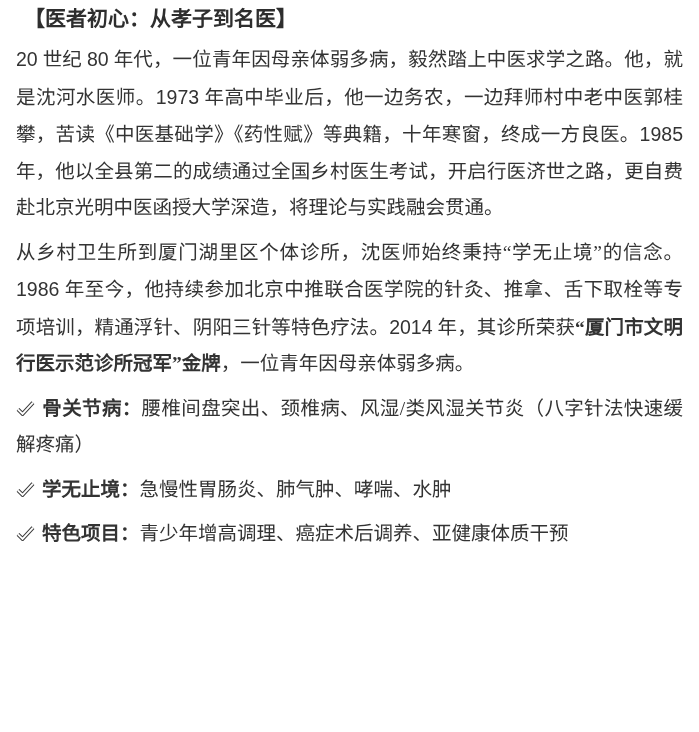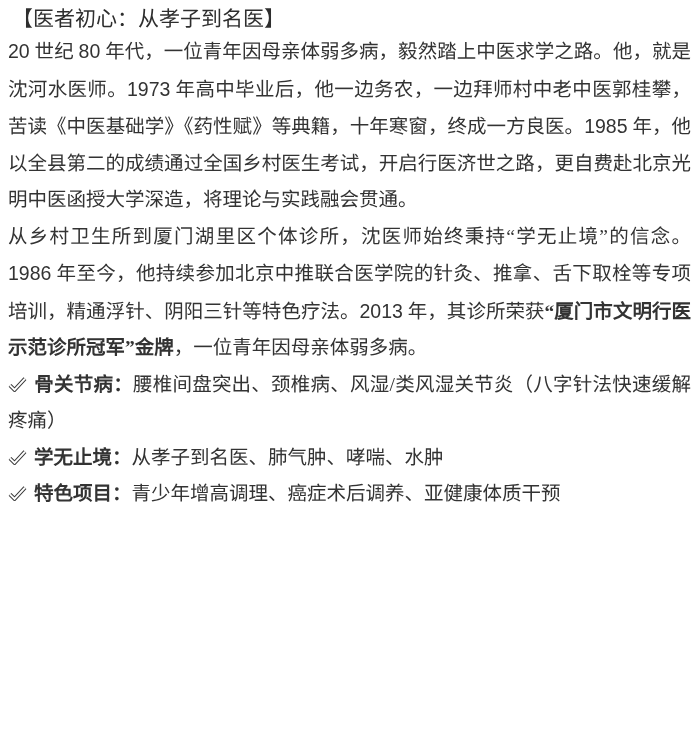--- a/index.html
+++ b/index.html
@@ -12,28 +12,28 @@
     padding: 4px 8px 0 8px;
     font-family: "Liberation Serif", "DejaVu Serif", serif;
     font-size: 19.5px;
     line-height: 36.5px;
     color: #333333;
   }
   .doc { width: 683px; }
   h2.sec-heading {
     font-size: 21px;
     line-height: 27px;
-    font-weight: normal;
+    font-weight: bold;
     color: #2e2e2e;
-    margin: 14px 0 0 4px;
+    margin: 14px 0 0 16px;
     text-align: left;
   }
   section:first-of-type h2.sec-heading { margin-top: 2px; }
   p.para, p.item {
-    margin: 0;
+    margin: 8px;
     text-align: justify;
   }
   .b { font-weight: bold; }
   .num { font-family: "Liberation Sans", "DejaVu Sans", sans-serif; }
   .chkwrap {
     display: inline-block;
     width: 19px;
     height: 15px;
     margin-right: 7px;
     vertical-align: -1px;
@@ -44,38 +44,38 @@
 <body>
 
 <div class="doc">
 
   <section>
     <h2 class="sec-heading">【医者初心：从孝子到名医】</h2>
     <p class="para"><span class="num">20</span><span> 世纪 </span><span class="num">80</span><span> 年代，一位青年因母亲体弱多病，毅然踏上中医求学之路。他，就是沈河水医师。</span><span class="num">1973</span><span> 年高中毕业后，他一边务农，一边拜师村中老中医郭桂攀，苦读《中医基础学》《药性赋》等典籍，十年寒窗，终成一方良医。</span><span class="num">1985</span><span> 年，他以全县第二的成绩通过全国乡村医生考试，开启行医济世之路，更自费赴北京光明中医函授大学深造，将理论与实践融会贯通。</span></p>
   </section>
 
   <section>
-    <p class="para"><span>从乡村卫生所到厦门湖里区个体诊所，沈医师始终秉持“学无止境”的信念。</span><span class="num">1986</span><span> 年至今，他持续参加北京中推联合医学院的针灸、推拿、舌下取栓等专项培训，精通浮针、阴阳三针等特色疗法。</span><span class="num">2013</span><span> 年，其诊所荣获</span><span class="b">“厦门市文明行医示范诊所冠军”金牌</span><span>，一位青年因母亲体弱多病。</span></p>
+    <p class="para"><span>从乡村卫生所到厦门湖里区个体诊所，沈医师始终秉持“学无止境”的信念。</span><span class="num">1986</span><span> 年至今，他持续参加北京中推联合医学院的针灸、推拿、舌下取栓等专项培训，精通浮针、阴阳三针等特色疗法。</span><span class="num">2014</span><span> 年，其诊所荣获</span><span class="b">“厦门市文明行医示范诊所冠军”金牌</span><span>，一位青年因母亲体弱多病。</span></p>
   </section>
 
   <section>
 
 
     <p class="item">
       <span class="chkwrap"><svg viewBox="0 0 22 18" width="19" height="15">
             <path d="M2 10 L7.5 15.5 L20 2" fill="none" stroke="#3a3a3a" stroke-width="4.6"></path>
             <path d="M2 10 L7.5 15.5 L20 2" fill="none" stroke="#ffffff" stroke-width="2.4"></path>
           </svg></span><span class="b">骨关节病：</span><span>腰椎间盘突出、颈椎病、风湿/类风湿关节炎（八字针法快速缓解疼痛）</span>
     </p>
 
     <p class="item">
       <span class="chkwrap"><svg viewBox="0 0 22 18" width="19" height="15">
             <path d="M2 10 L7.5 15.5 L20 2" fill="none" stroke="#3a3a3a" stroke-width="4.6"></path>
             <path d="M2 10 L7.5 15.5 L20 2" fill="none" stroke="#ffffff" stroke-width="2.4"></path>
-          </svg></span><span class="b">学无止境：</span><span>从孝子到名医、肺气肿、哮喘、水肿</span>
+          </svg></span><span class="b">学无止境：</span><span>急慢性胃肠炎、肺气肿、哮喘、水肿</span>
     </p>
 
 
     <p class="item">
       <span class="chkwrap"><svg viewBox="0 0 22 18" width="19" height="15">
             <path d="M2 10 L7.5 15.5 L20 2" fill="none" stroke="#3a3a3a" stroke-width="4.6"></path>
             <path d="M2 10 L7.5 15.5 L20 2" fill="none" stroke="#ffffff" stroke-width="2.4"></path>
           </svg></span><span class="b">特色项目：</span><span>青少年增高调理、癌症术后调养、亚健康体质干预</span>
     </p>
   </section>

